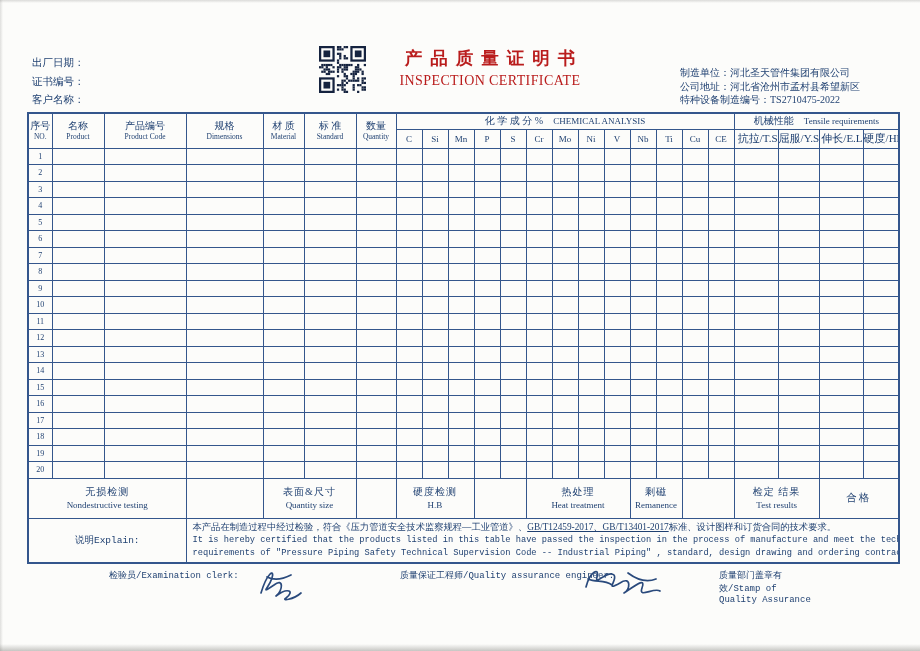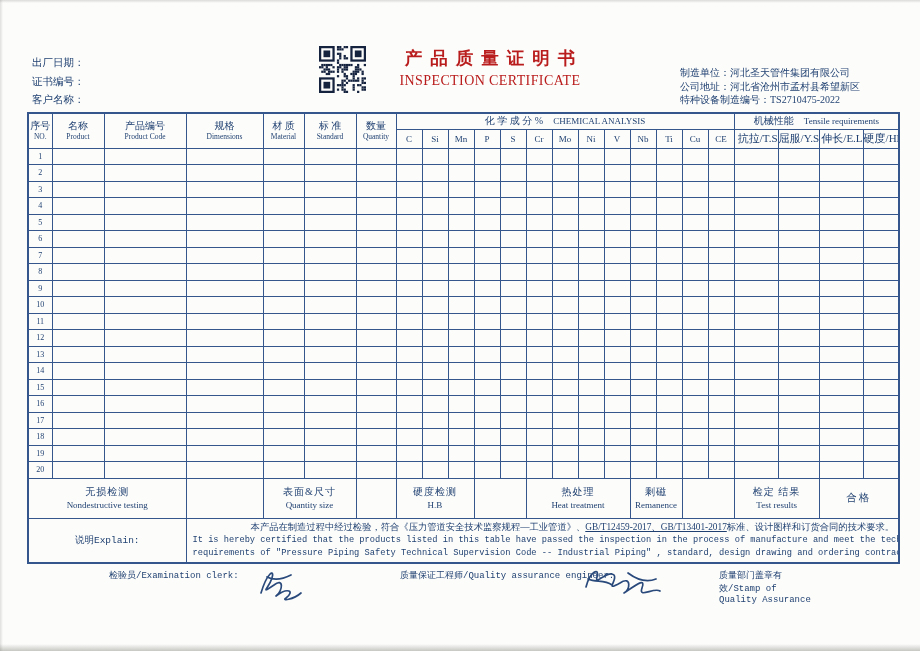--- a/index.html
+++ b/index.html
@@ -45,21 +45,21 @@
   .elem{font-size:9px;height:19px;}
   .mech-col{font-size:11px;white-space:nowrap;text-align:right;}
   tbody tr{height:16.5px;}
   .rownum{font-size:8px;}
   .sum-row{height:40px;}
   .sum-zh{font-size:10px;line-height:14px;letter-spacing:1px;}
   .sum-en{font-size:9px;line-height:12px;}
   .sum-single{font-size:10.5px;letter-spacing:2px;}
   .explain-row{height:44px;}
   .explain-label{font-family:"Liberation Mono","DejaVu Sans Mono",monospace;font-size:9.5px;}
-  .explain-cell{text-align:right;padding:2px 4px 2px 6px !important;margin-left:25px;}
+  .explain-cell{text-align:left;padding:2px 4px 2px 6px !important;margin-left:25px;}
   .explain-zh{font-size:9.3px;line-height:13px;white-space:nowrap;}
   .explain-en{font-family:"Liberation Mono","DejaVu Sans Mono",monospace;font-size:8.7px;line-height:13px;white-space:nowrap;}
   .u{text-decoration:underline;}
 
   .sig-row{position:absolute;top:567px;left:0;width:813px;height:40px;
     font-family:"Liberation Mono","DejaVu Sans Mono",monospace;font-size:9px;color:var(--ink);}
   .sig-label-1{position:absolute;left:109px;top:2px;}
   .sig-label-2{position:absolute;left:400px;top:2px;}
   .sig-label-3{position:absolute;left:719px;top:2px;}
   .sig-svg-1{position:absolute;left:247px;top:-4px;}

